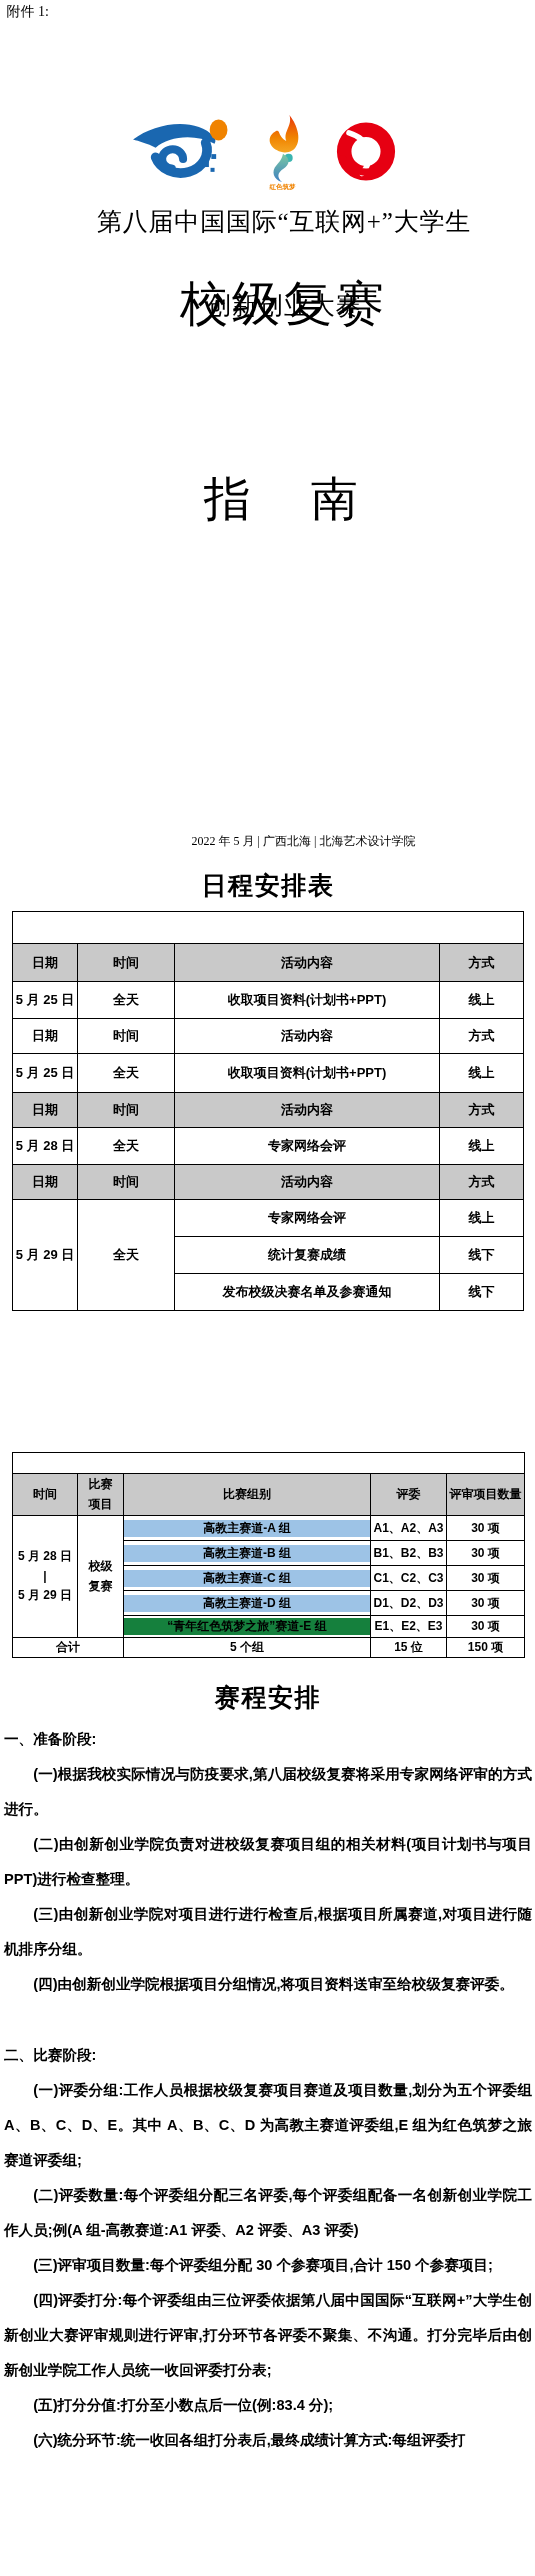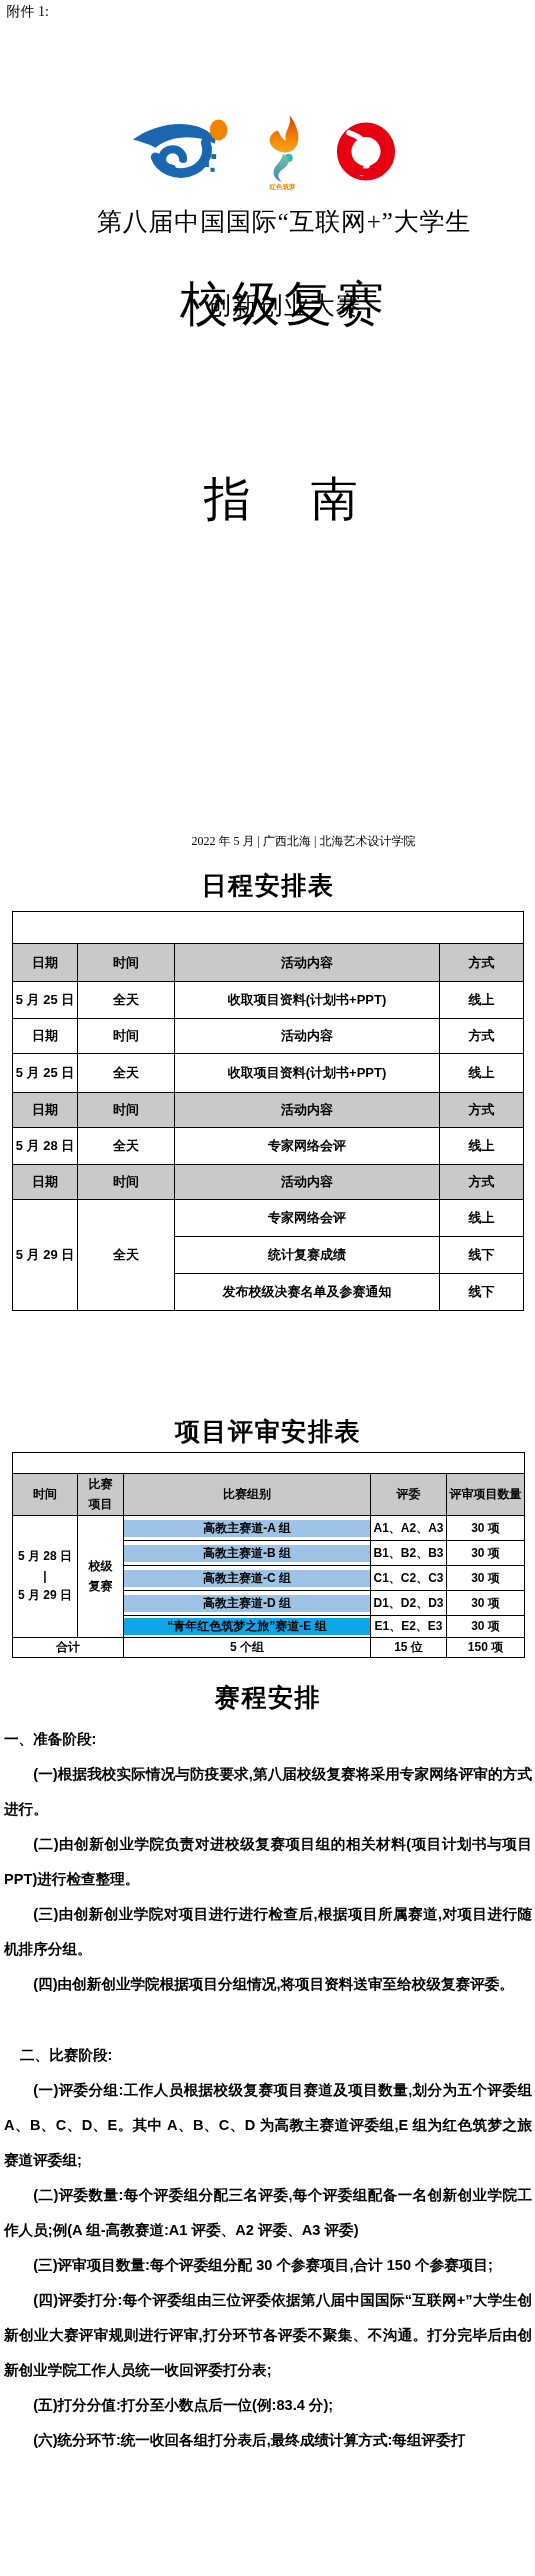--- a/index.html
+++ b/index.html
@@ -36,27 +36,27 @@
   .tbl2 td{font-size:12px;}
   .gray{background:#c9c9c9;}
   .spacer-td{background:#fff;}
   .r40{height:32px}.r47{height:38px}.r46{height:37px}.r43{height:35px}
   .r48{height:39px}.r45{height:37px}
   .r26{height:21px}.r52{height:42px}.r31{height:25px}.r24{height:19.5px}.r23{height:18.7px}
   .pre{white-space:pre-line;line-height:19.5px;}
   .group-td{padding:2px 0;}
   .group-fill{height:100%;display:flex;align-items:center;justify-content:center;}
   .blue{background:#9dc3e6;}
-  .red{background:#0ea5e9;}
+  .red{background:#15803d;}
 
   .bodytext{top:1722px;left:4px;width:528px;}
   .bodytext p{margin:0;font-size:14.6px;line-height:35px;font-weight:bold;
               text-align:justify;text-indent:2em;}
   .bodytext p.sec{text-indent:0;}
-  .bodytext p.gap{margin-top:36px;margin-left:16px;}
+  .bodytext p.gap{margin-top:36px;}
 </style>
 </head>
 <body>
 
 <div class="page">
 
   <div class="abs attachment">附件 1:</div>
 
   <div class="abs logos">
     <span>
@@ -169,21 +169,20 @@
       <td>统计复赛成绩</td>
       <td>线下</td>
     </tr>
     <tr class="r45">
       <td>发布校级决赛名单及参赛通知</td>
       <td>线下</td>
     </tr>
   </tbody>
     </table>
 
-  <div class="abs ctr h-section h-review">项目评审安排表</div>
 
   <table class="abs tbl tbl2">
     <colgroup>
         <col style="width:65px">
         <col style="width:46px">
         <col style="width:247px">
         <col style="width:76px">
         <col style="width:78px">
       </colgroup>
     <tbody>

